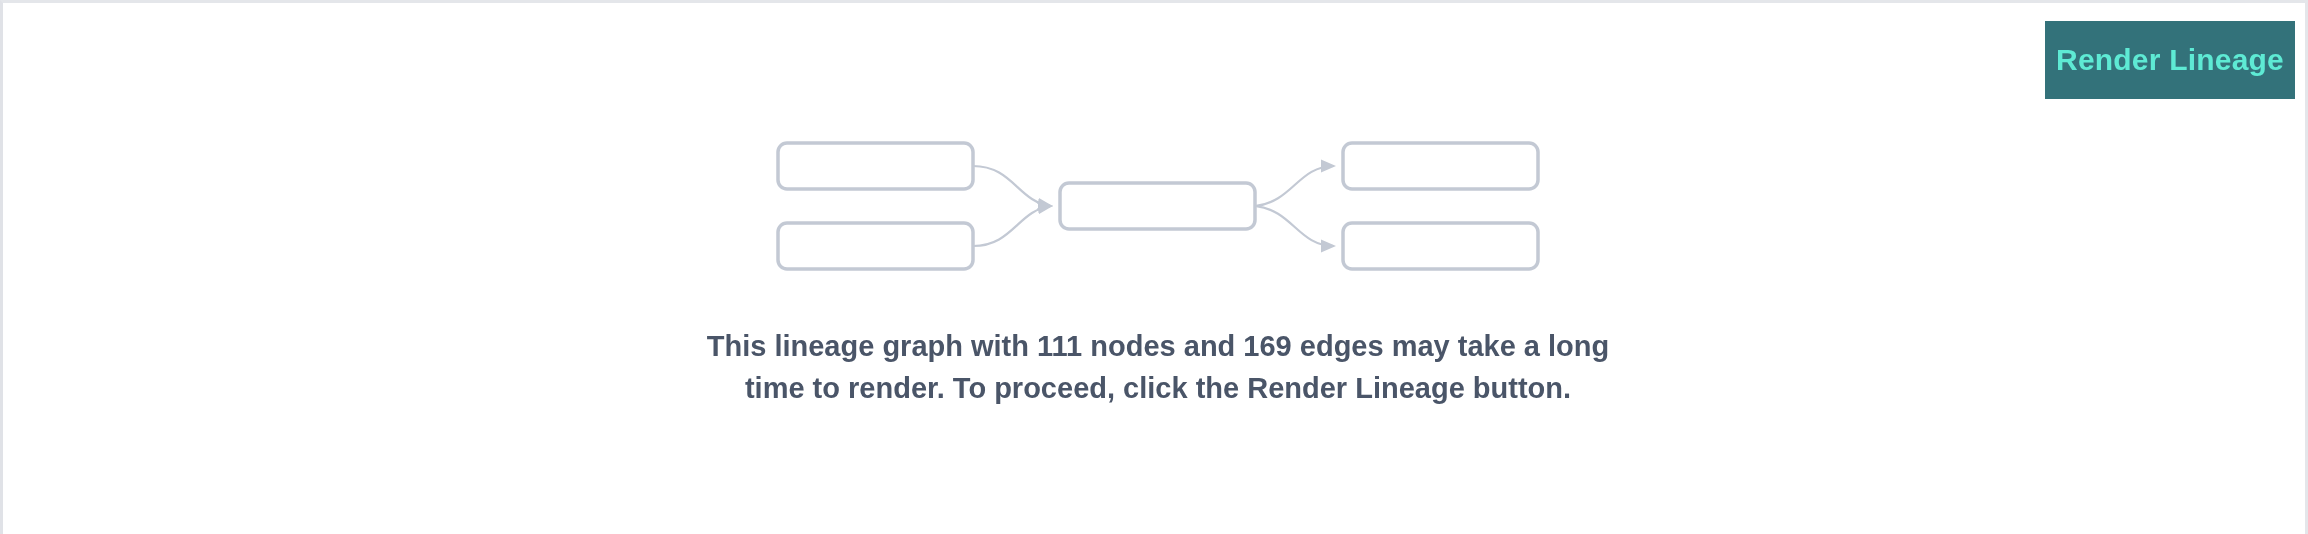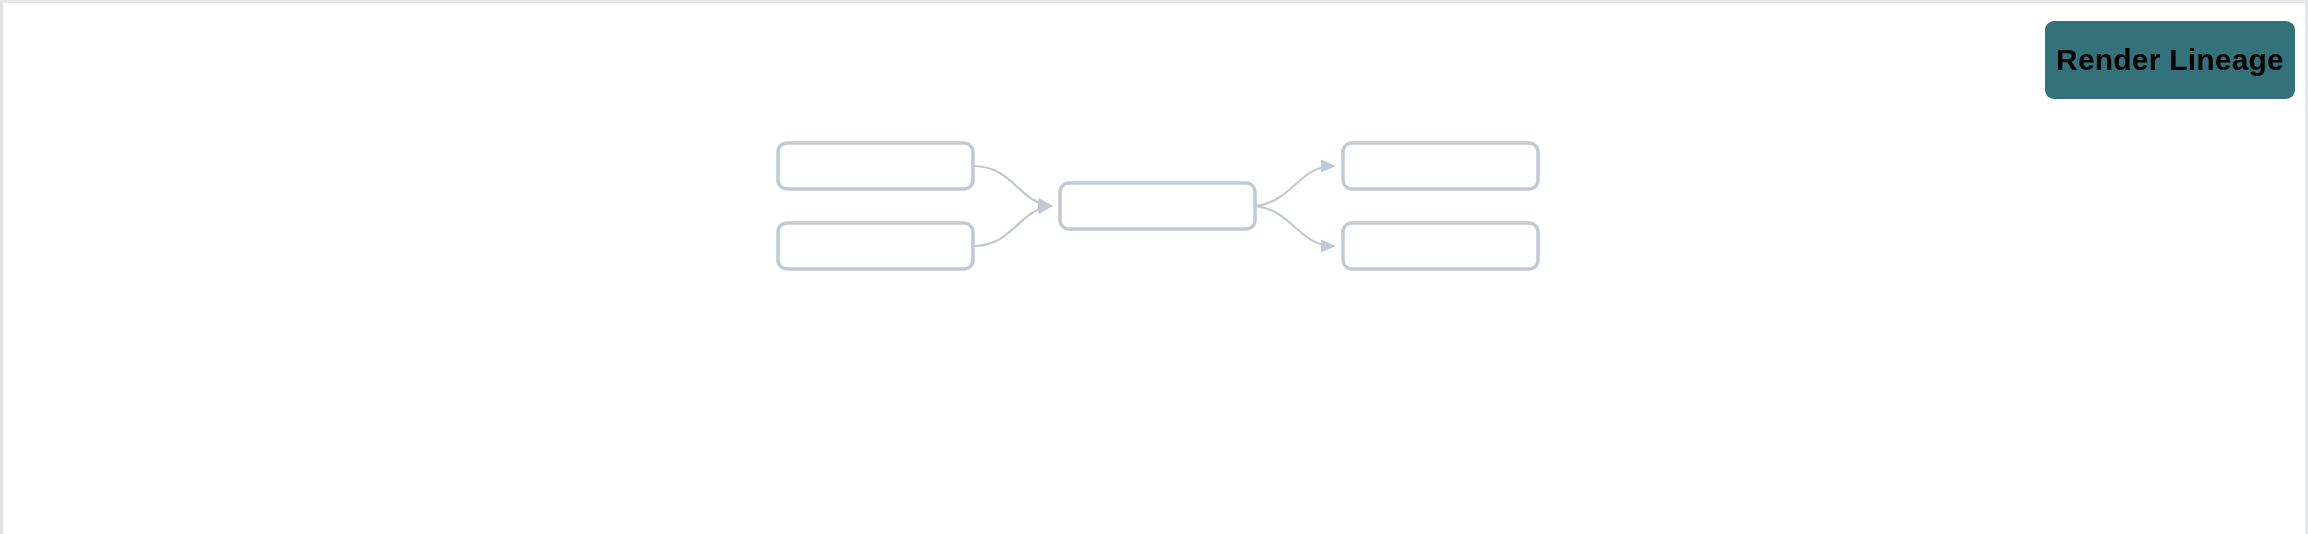--- a/index.html
+++ b/index.html
@@ -24,22 +24,22 @@
 
   
   #render-lineage-button {
     position: absolute;
     left: 2042px;
     top: 18px;
     width: 250px;
     height: 78px;
     background: #33727a;
     border: none;
-    border-radius: 9px;
-    color: #000000;
+    border-radius: 0;
+    color: #5eead4;
     font-family: "Liberation Sans", sans-serif;
     font-size: 30px;
     font-weight: bold;
     letter-spacing: 0.2px;
     cursor: pointer;
     display: flex;
     align-items: center;
     justify-content: center;
     white-space: nowrap;
   }
@@ -110,14 +110,15 @@
 
       <rect class="graph-node-rect" x="15" y="15" width="195" height="46" rx="9" ry="9"></rect>
       <rect class="graph-node-rect" x="15" y="95" width="195" height="46" rx="9" ry="9"></rect>
       <rect class="graph-node-rect" x="297" y="55" width="195" height="46" rx="9" ry="9"></rect>
       <rect class="graph-node-rect" x="580" y="15" width="195" height="46" rx="9" ry="9"></rect>
       <rect class="graph-node-rect" x="580" y="95" width="195" height="46" rx="9" ry="9"></rect>
 
     </svg>
   </div>
 
+  <div id="lineage-warning-message">This lineage graph with 111 nodes and 169 edges may take a long time to render. To proceed, click the Render Lineage button.</div>
 
 </div>
 
 </body></html>

